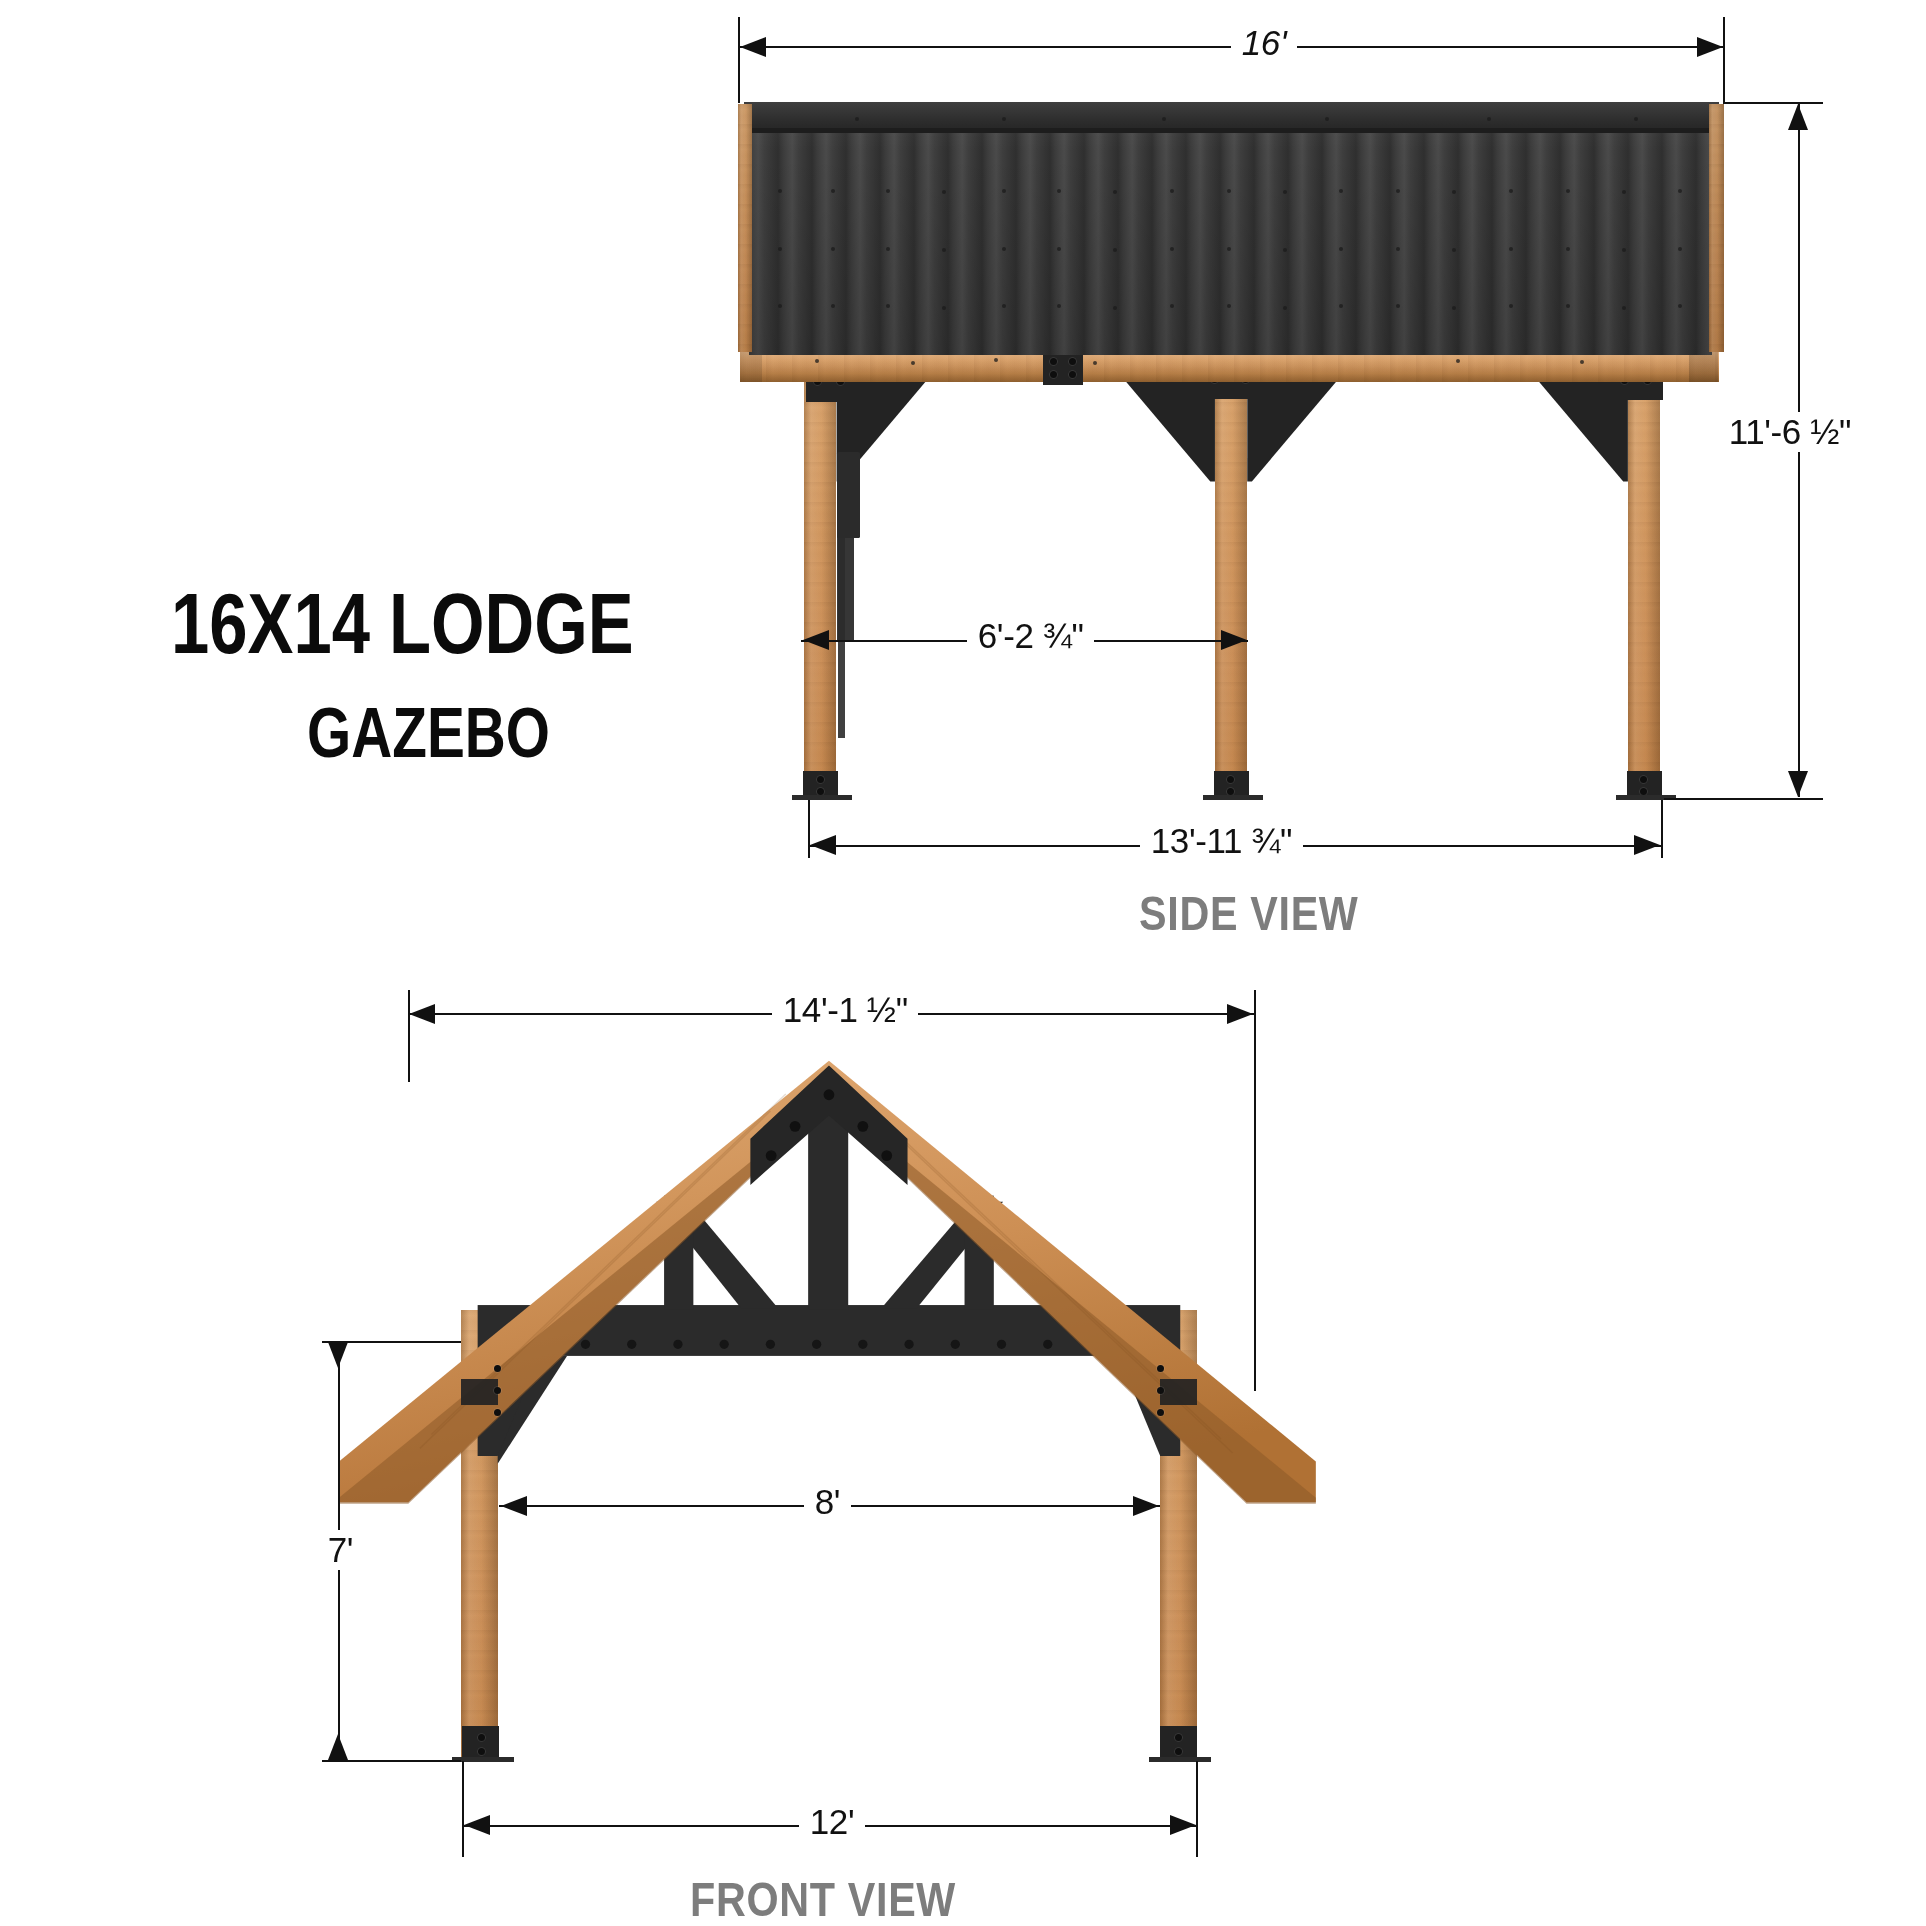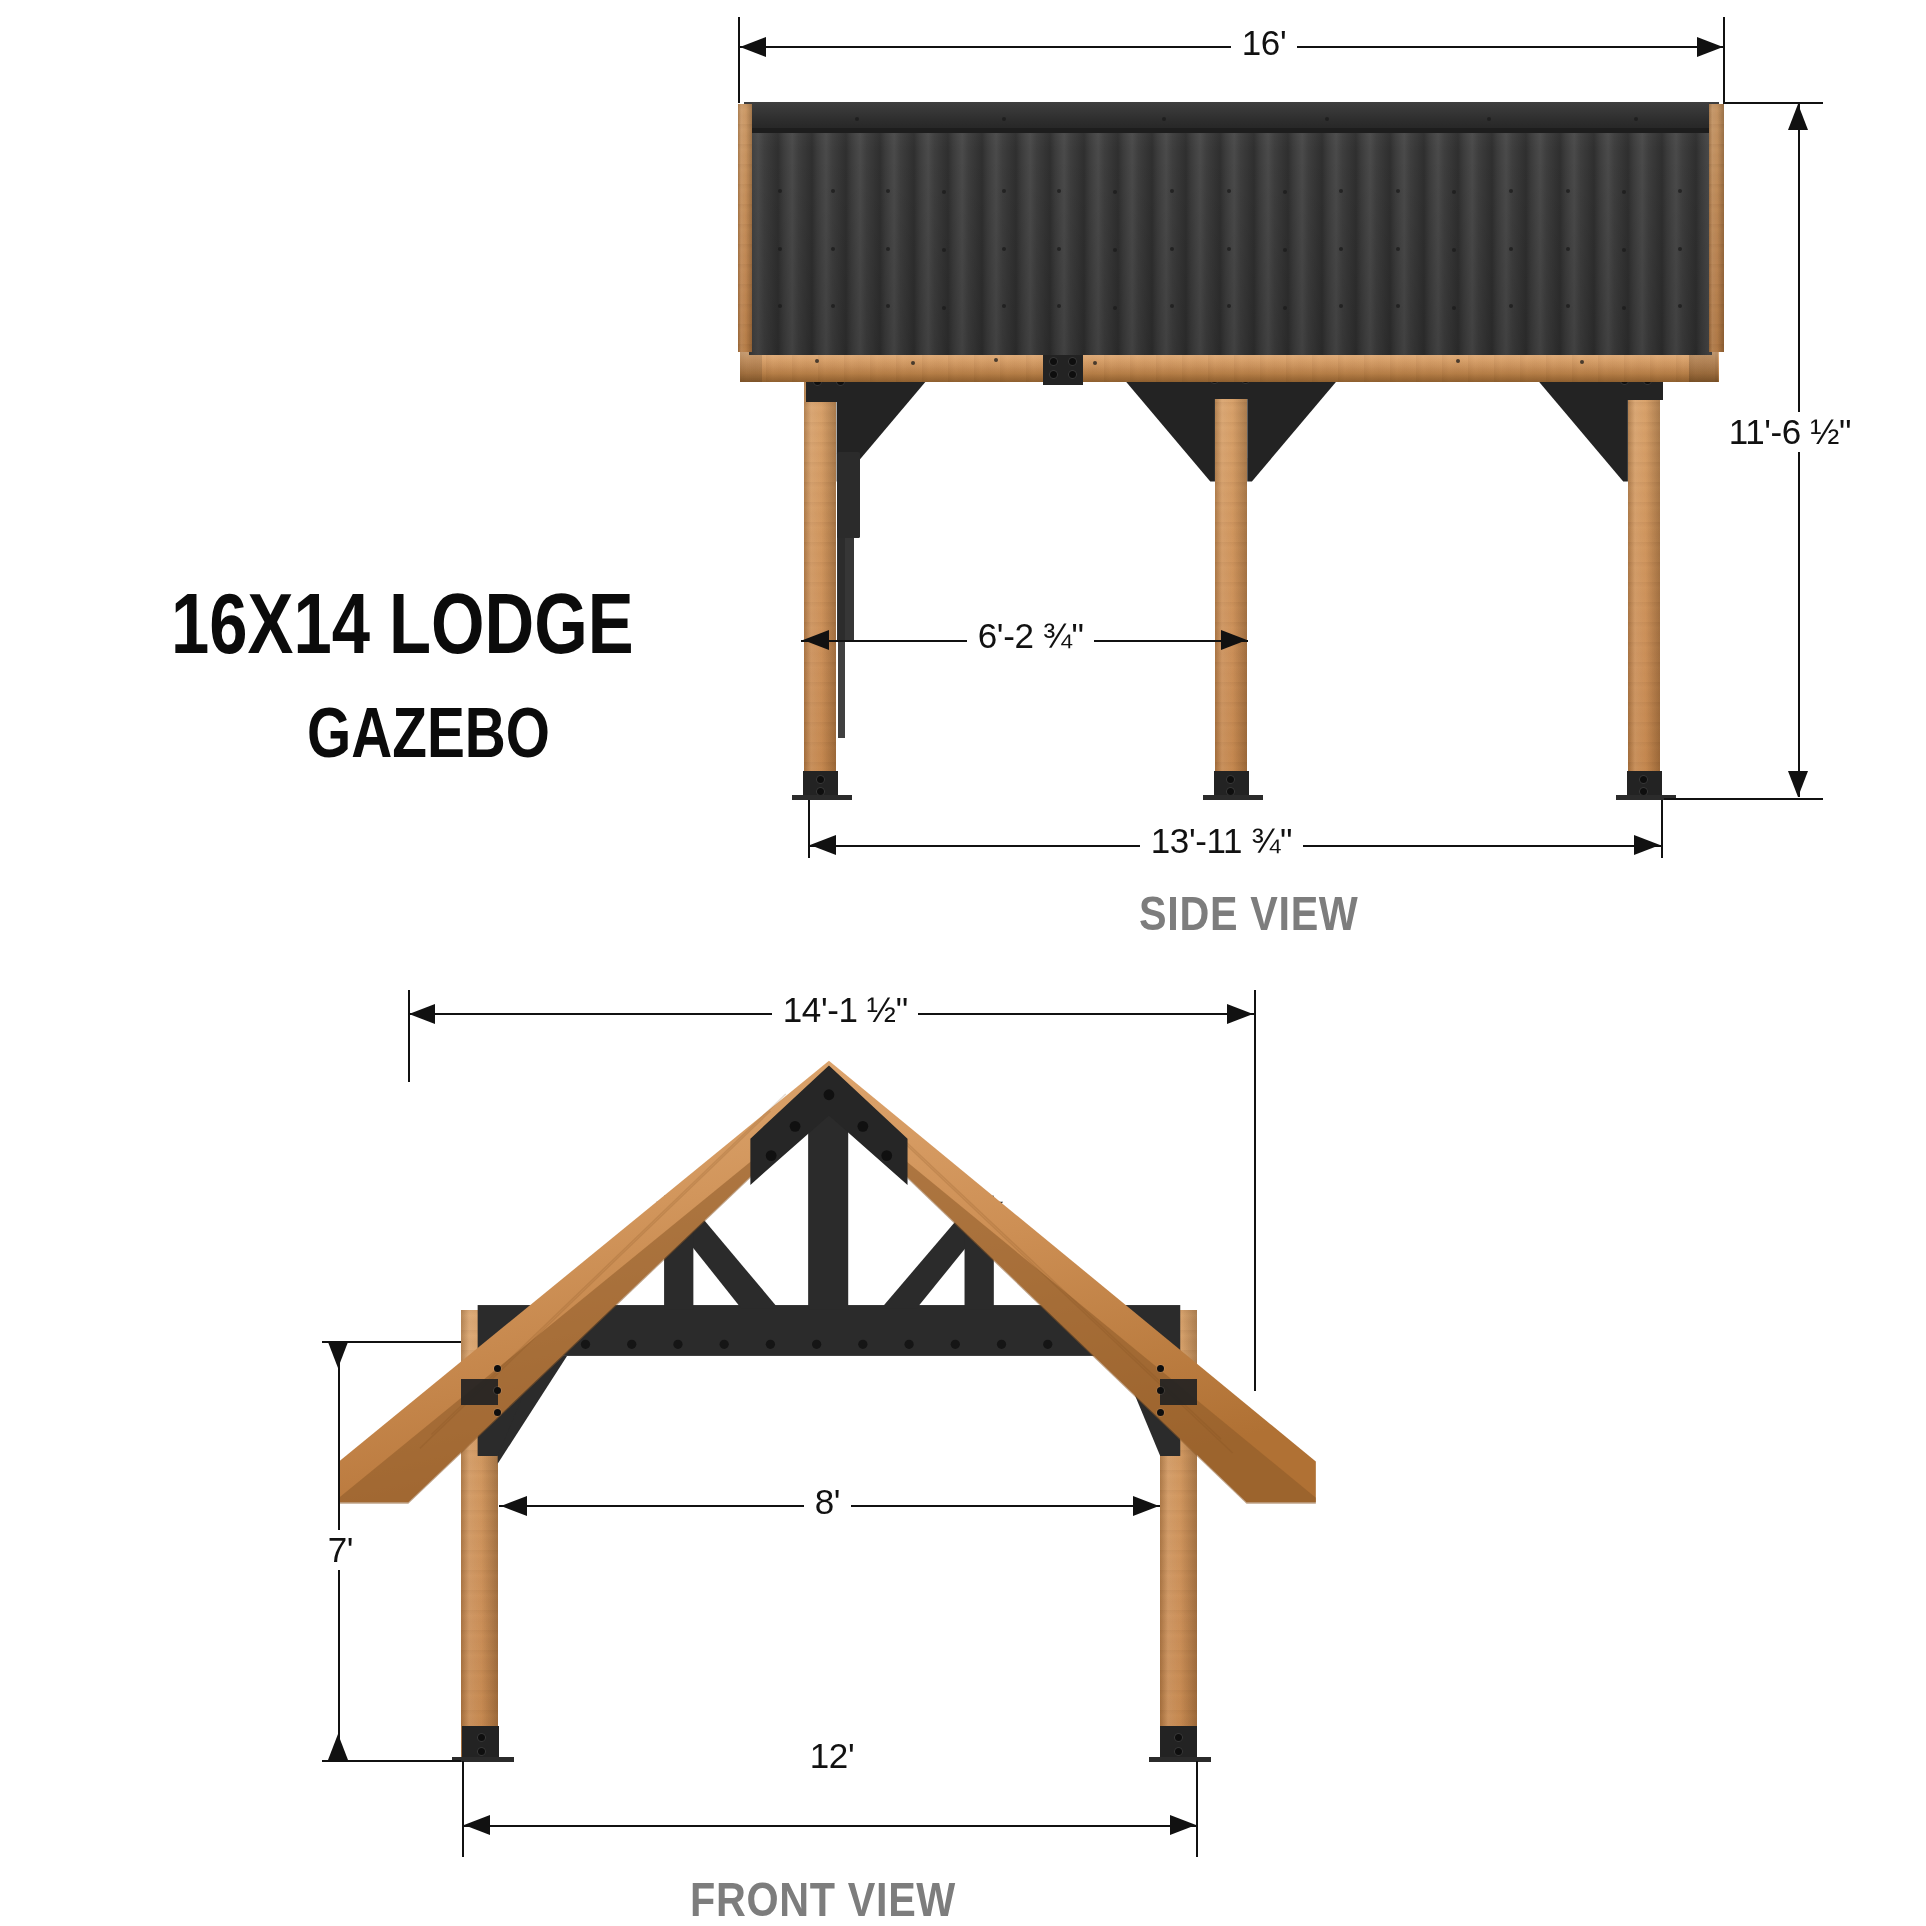--- a/index.html
+++ b/index.html
@@ -213,21 +213,21 @@
       <div class="screw" style="left:1566px;top:304px;"></div>
         <div class="screw" style="left:1622px;top:306px;"></div>
       <div class="screw" style="left:1678px;top:304px;"></div>
     </div>
 
     <div class="ext" style="left:738px;top:17px;height:86px;"></div>
     <div class="ext" style="left:1723px;top:17px;height:86px;"></div>
     <div class="dimh" style="left:738px;top:46px;width:986px;"></div>
     <div class="arrL" style="left:740px;top:37px;"></div>
     <div class="arrR" style="left:1697px;top:37px;"></div>
-    <div class="dimtxt" style="left:1231px;top:23px;">16'</div>
+    <div class="dimtxt" style="left:1231px;top:23px;font-style:italic;">16'</div>
 
     <div class="exth" style="left:1723px;top:102px;width:100px;"></div>
     <div class="exth" style="left:1664px;top:798px;width:159px;"></div>
     <div class="dimv" style="left:1798px;top:102px;height:695px;"></div>
     <div class="arrU" style="left:1788px;top:104px;"></div>
     <div class="arrD" style="left:1788px;top:771px;"></div>
     <div class="dimtxt" style="left:1718px;top:412px;">11'-6 ½"</div>
 
     <div class="dimh" style="left:801px;top:640px;width:447px;"></div>
     <div class="arrL" style="left:803px;top:630px;"></div>
@@ -363,19 +363,19 @@
     <div class="dimh" style="left:499px;top:1505px;width:661px;"></div>
     <div class="arrL" style="left:501px;top:1496px;"></div>
     <div class="arrR" style="left:1133px;top:1496px;"></div>
     <div class="dimtxt" style="left:804px;top:1482px;">8'</div>
 
     <div class="ext" style="left:462px;top:1761px;height:96px;"></div>
     <div class="ext" style="left:1196px;top:1761px;height:96px;"></div>
     <div class="dimh" style="left:462px;top:1825px;width:735px;"></div>
     <div class="arrL" style="left:464px;top:1815px;"></div>
     <div class="arrR" style="left:1170px;top:1815px;"></div>
-    <div class="dimtxt" style="left:799px;top:1736px;">12'</div>
+    <div class="dimtxt" style="left:799px;top:1802px;">12'</div>
 
     <div class="viewcap" style="left:690px;top:1872px;">FRONT VIEW</div>
   </div>
 
 </div>
 
 
 </body></html>

